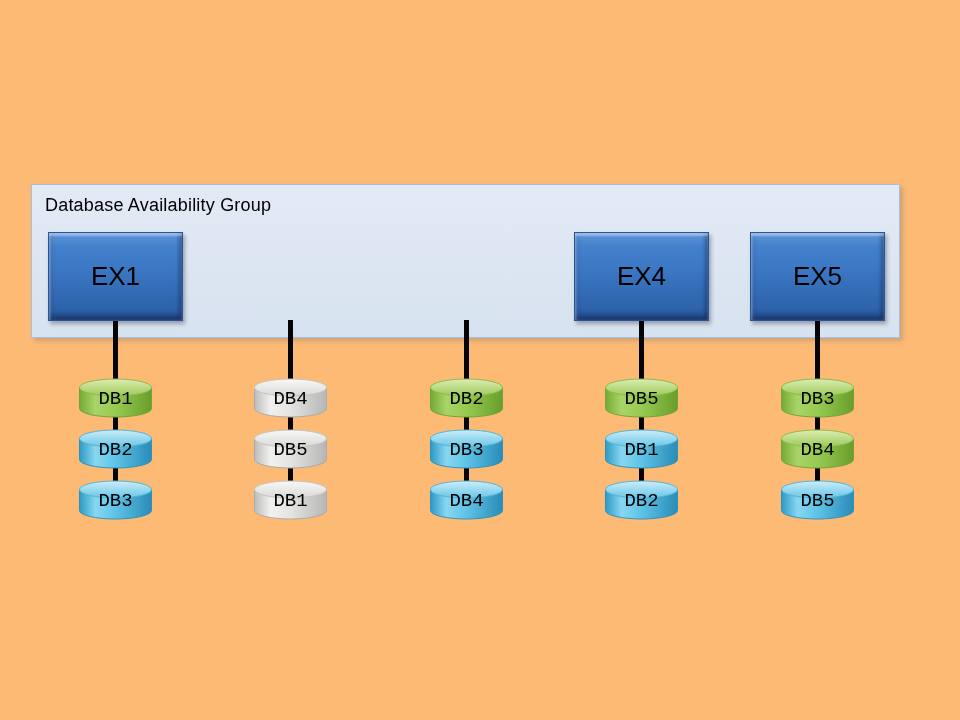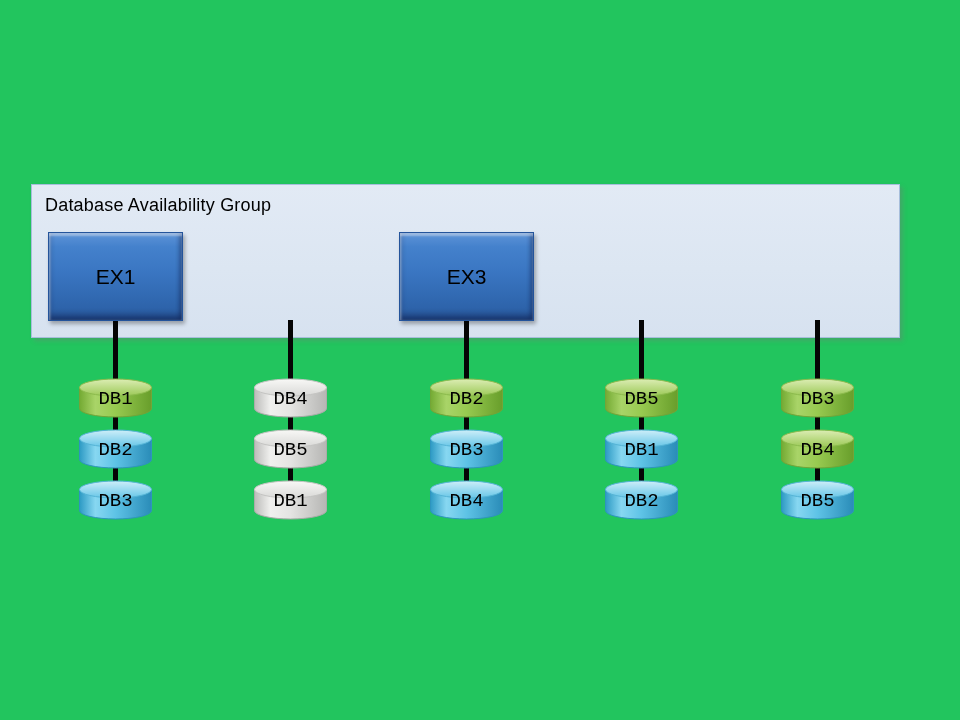--- a/index.html
+++ b/index.html
@@ -1,20 +1,20 @@
 <!DOCTYPE html>
 <html><head>
 <meta charset="utf-8">
 <style>
   html, body { margin: 0; padding: 0; background: #ffffff; }
   #page {
     position: relative;
     width: 960px;
     height: 720px;
-    background: #22c55e;
+    background: #fdba74;
     overflow: hidden;
     font-family: "Liberation Sans", sans-serif;
     color: #000;
   }
 
   
   #dag-container {
     position: absolute;
     left: 31px;
     top: 184px;
@@ -52,21 +52,21 @@
   }
   .server-box {
     position: absolute;
     left: 0; top: 0;
     width: 135px;
     height: 89px;
     box-sizing: border-box;
     display: flex;
     align-items: center;
     justify-content: center;
-    font-size: 21px;
+    font-size: 26px;
     z-index: 2;
   }
   .server-blue {
     background: linear-gradient(180deg, #5e94d8 0%, #4481cc 16%, #3a76c2 45%, #2f66ae 80%, #2a5da2 100%);
     border: 1px solid #24549b;
     box-shadow: inset 0 3px 2px rgba(255,255,255,0.40),
                 inset 2px 0 2px rgba(255,255,255,0.22),
                 inset -3px 0 4px rgba(0,0,40,0.20),
                 inset 0 -5px 6px rgba(0,0,40,0.40),
                 2px 3px 4px rgba(0,0,0,0.30);
@@ -203,93 +203,96 @@
     <svg width="75" height="41" viewBox="0 0 75 41">
       <path class="cyl-body" d="M1.5,9.5 L1.5,30.5 A36,8.5 0 0 0 73.5,30.5 L73.5,9.5 Z"></path>
       <ellipse class="cyl-top" cx="37.5" cy="9.5" rx="36" ry="8.5"></ellipse>
     </svg>
     <span class="db-label">DB1</span>
   </div>
         </div>
   </div>
       <div class="column" style="left: 399px;">
     <div class="connector"></div>
+    <div class="db-stack">
+          <div class="db db-green" style="top: 146px;">
+    <svg width="75" height="41" viewBox="0 0 75 41">
+      <path class="cyl-body" d="M1.5,9.5 L1.5,30.5 A36,8.5 0 0 0 73.5,30.5 L73.5,9.5 Z"></path>
+      <ellipse class="cyl-top" cx="37.5" cy="9.5" rx="36" ry="8.5"></ellipse>
+    </svg>
+    <span class="db-label">DB2</span>
+  </div>
+          <div class="db db-blue" style="top: 197px;">
+    <svg width="75" height="41" viewBox="0 0 75 41">
+      <path class="cyl-body" d="M1.5,9.5 L1.5,30.5 A36,8.5 0 0 0 73.5,30.5 L73.5,9.5 Z"></path>
+      <ellipse class="cyl-top" cx="37.5" cy="9.5" rx="36" ry="8.5"></ellipse>
+    </svg>
+    <span class="db-label">DB3</span>
+  </div>
+          <div class="db db-blue" style="top: 248px;">
+    <svg width="75" height="41" viewBox="0 0 75 41">
+      <path class="cyl-body" d="M1.5,9.5 L1.5,30.5 A36,8.5 0 0 0 73.5,30.5 L73.5,9.5 Z"></path>
+      <ellipse class="cyl-top" cx="37.5" cy="9.5" rx="36" ry="8.5"></ellipse>
+    </svg>
+    <span class="db-label">DB4</span>
+  </div>
+        </div>
+  </div>
+      <div class="column" style="left: 574px;">
+    <div class="connector"></div>
     <div class="server-box server-blue">
-      <span>EX3</span>
-    </div>
-    <div class="db-stack">
-          <div class="db db-green" style="top: 146px;">
+      <span>EX4</span>
+    </div>
+    <div class="db-stack">
+          <div class="db db-green" style="top: 146px;">
+    <svg width="75" height="41" viewBox="0 0 75 41">
+      <path class="cyl-body" d="M1.5,9.5 L1.5,30.5 A36,8.5 0 0 0 73.5,30.5 L73.5,9.5 Z"></path>
+      <ellipse class="cyl-top" cx="37.5" cy="9.5" rx="36" ry="8.5"></ellipse>
+    </svg>
+    <span class="db-label">DB5</span>
+  </div>
+          <div class="db db-blue" style="top: 197px;">
+    <svg width="75" height="41" viewBox="0 0 75 41">
+      <path class="cyl-body" d="M1.5,9.5 L1.5,30.5 A36,8.5 0 0 0 73.5,30.5 L73.5,9.5 Z"></path>
+      <ellipse class="cyl-top" cx="37.5" cy="9.5" rx="36" ry="8.5"></ellipse>
+    </svg>
+    <span class="db-label">DB1</span>
+  </div>
+          <div class="db db-blue" style="top: 248px;">
     <svg width="75" height="41" viewBox="0 0 75 41">
       <path class="cyl-body" d="M1.5,9.5 L1.5,30.5 A36,8.5 0 0 0 73.5,30.5 L73.5,9.5 Z"></path>
       <ellipse class="cyl-top" cx="37.5" cy="9.5" rx="36" ry="8.5"></ellipse>
     </svg>
     <span class="db-label">DB2</span>
   </div>
-          <div class="db db-blue" style="top: 197px;">
+        </div>
+  </div>
+      <div class="column" style="left: 750px;">
+    <div class="connector"></div>
+    <div class="server-box server-blue">
+      <span>EX5</span>
+    </div>
+    <div class="db-stack">
+          <div class="db db-green" style="top: 146px;">
     <svg width="75" height="41" viewBox="0 0 75 41">
       <path class="cyl-body" d="M1.5,9.5 L1.5,30.5 A36,8.5 0 0 0 73.5,30.5 L73.5,9.5 Z"></path>
       <ellipse class="cyl-top" cx="37.5" cy="9.5" rx="36" ry="8.5"></ellipse>
     </svg>
     <span class="db-label">DB3</span>
   </div>
-          <div class="db db-blue" style="top: 248px;">
+          <div class="db db-green" style="top: 197px;">
     <svg width="75" height="41" viewBox="0 0 75 41">
       <path class="cyl-body" d="M1.5,9.5 L1.5,30.5 A36,8.5 0 0 0 73.5,30.5 L73.5,9.5 Z"></path>
       <ellipse class="cyl-top" cx="37.5" cy="9.5" rx="36" ry="8.5"></ellipse>
     </svg>
     <span class="db-label">DB4</span>
   </div>
-        </div>
-  </div>
-      <div class="column" style="left: 574px;">
-    <div class="connector"></div>
-    <div class="db-stack">
-          <div class="db db-green" style="top: 146px;">
+          <div class="db db-blue" style="top: 248px;">
     <svg width="75" height="41" viewBox="0 0 75 41">
       <path class="cyl-body" d="M1.5,9.5 L1.5,30.5 A36,8.5 0 0 0 73.5,30.5 L73.5,9.5 Z"></path>
       <ellipse class="cyl-top" cx="37.5" cy="9.5" rx="36" ry="8.5"></ellipse>
     </svg>
     <span class="db-label">DB5</span>
   </div>
-          <div class="db db-blue" style="top: 197px;">
-    <svg width="75" height="41" viewBox="0 0 75 41">
-      <path class="cyl-body" d="M1.5,9.5 L1.5,30.5 A36,8.5 0 0 0 73.5,30.5 L73.5,9.5 Z"></path>
-      <ellipse class="cyl-top" cx="37.5" cy="9.5" rx="36" ry="8.5"></ellipse>
-    </svg>
-    <span class="db-label">DB1</span>
-  </div>
-          <div class="db db-blue" style="top: 248px;">
-    <svg width="75" height="41" viewBox="0 0 75 41">
-      <path class="cyl-body" d="M1.5,9.5 L1.5,30.5 A36,8.5 0 0 0 73.5,30.5 L73.5,9.5 Z"></path>
-      <ellipse class="cyl-top" cx="37.5" cy="9.5" rx="36" ry="8.5"></ellipse>
-    </svg>
-    <span class="db-label">DB2</span>
-  </div>
-        </div>
-  </div>
-      <div class="column" style="left: 750px;">
-    <div class="connector"></div>
-    <div class="db-stack">
-          <div class="db db-green" style="top: 146px;">
-    <svg width="75" height="41" viewBox="0 0 75 41">
-      <path class="cyl-body" d="M1.5,9.5 L1.5,30.5 A36,8.5 0 0 0 73.5,30.5 L73.5,9.5 Z"></path>
-      <ellipse class="cyl-top" cx="37.5" cy="9.5" rx="36" ry="8.5"></ellipse>
-    </svg>
-    <span class="db-label">DB3</span>
-  </div>
-          <div class="db db-green" style="top: 197px;">
-    <svg width="75" height="41" viewBox="0 0 75 41">
-      <path class="cyl-body" d="M1.5,9.5 L1.5,30.5 A36,8.5 0 0 0 73.5,30.5 L73.5,9.5 Z"></path>
-      <ellipse class="cyl-top" cx="37.5" cy="9.5" rx="36" ry="8.5"></ellipse>
-    </svg>
-    <span class="db-label">DB4</span>
-  </div>
-          <div class="db db-blue" style="top: 248px;">
-    <svg width="75" height="41" viewBox="0 0 75 41">
-      <path class="cyl-body" d="M1.5,9.5 L1.5,30.5 A36,8.5 0 0 0 73.5,30.5 L73.5,9.5 Z"></path>
-      <ellipse class="cyl-top" cx="37.5" cy="9.5" rx="36" ry="8.5"></ellipse>
-    </svg>
-    <span class="db-label">DB5</span>
-  </div>
         </div>
   </div>
     </div>
 </div>
 
 </body></html>

